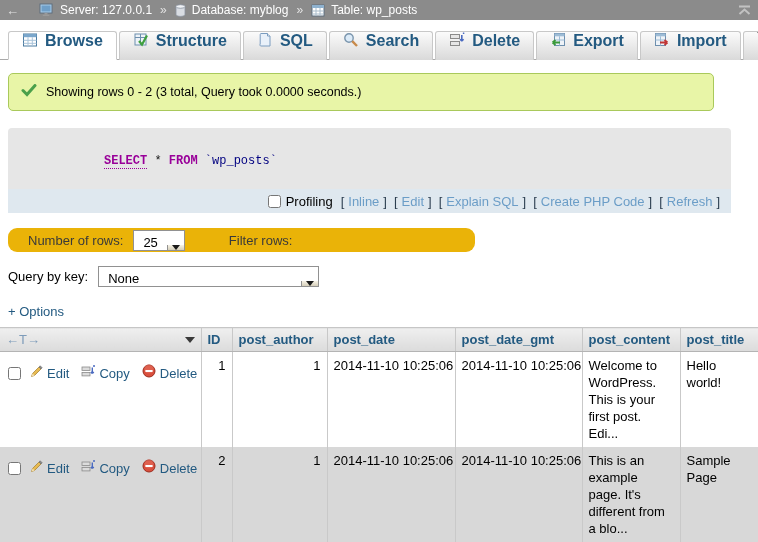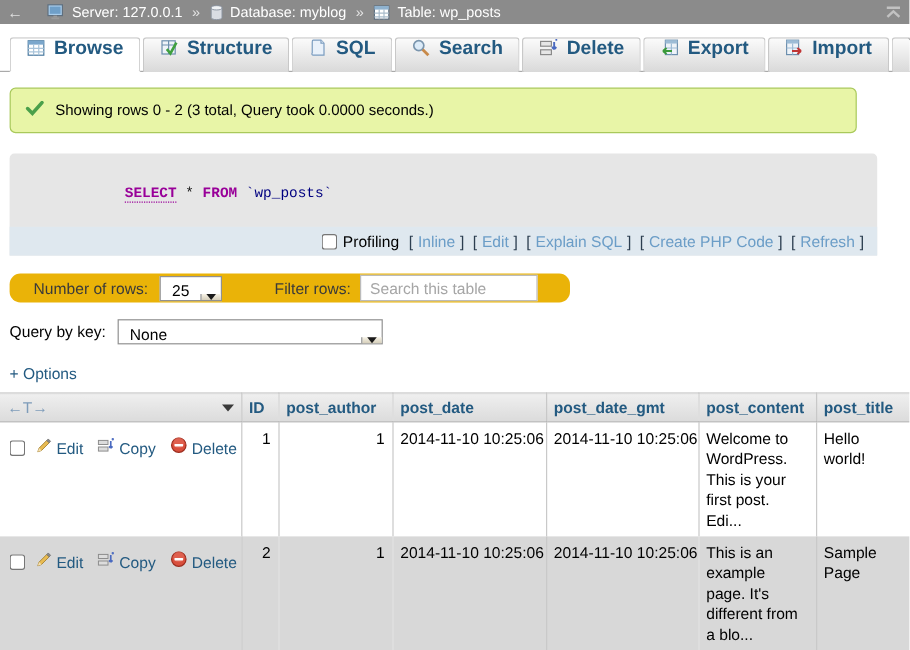--- a/index.html
+++ b/index.html
@@ -289,21 +289,20 @@
 
 <div class="rowspanel">
   <span>Number of rows:</span>
   <span class="fselect">
     <span class="val">25</span>
     <span class="btn">
         <i></i>
       </span>
   </span>
   <span class="filterlabel">Filter rows:</span>
-  <input class="filterinput" type="text" placeholder="Search this table" style="">
 </div>
 
 <div class="sortrow">
   <span>Query by key:</span>
   <span class="fselect">
     <span class="val">None</span>
     <span class="btn">
         <i></i>
       </span>
   </span>

